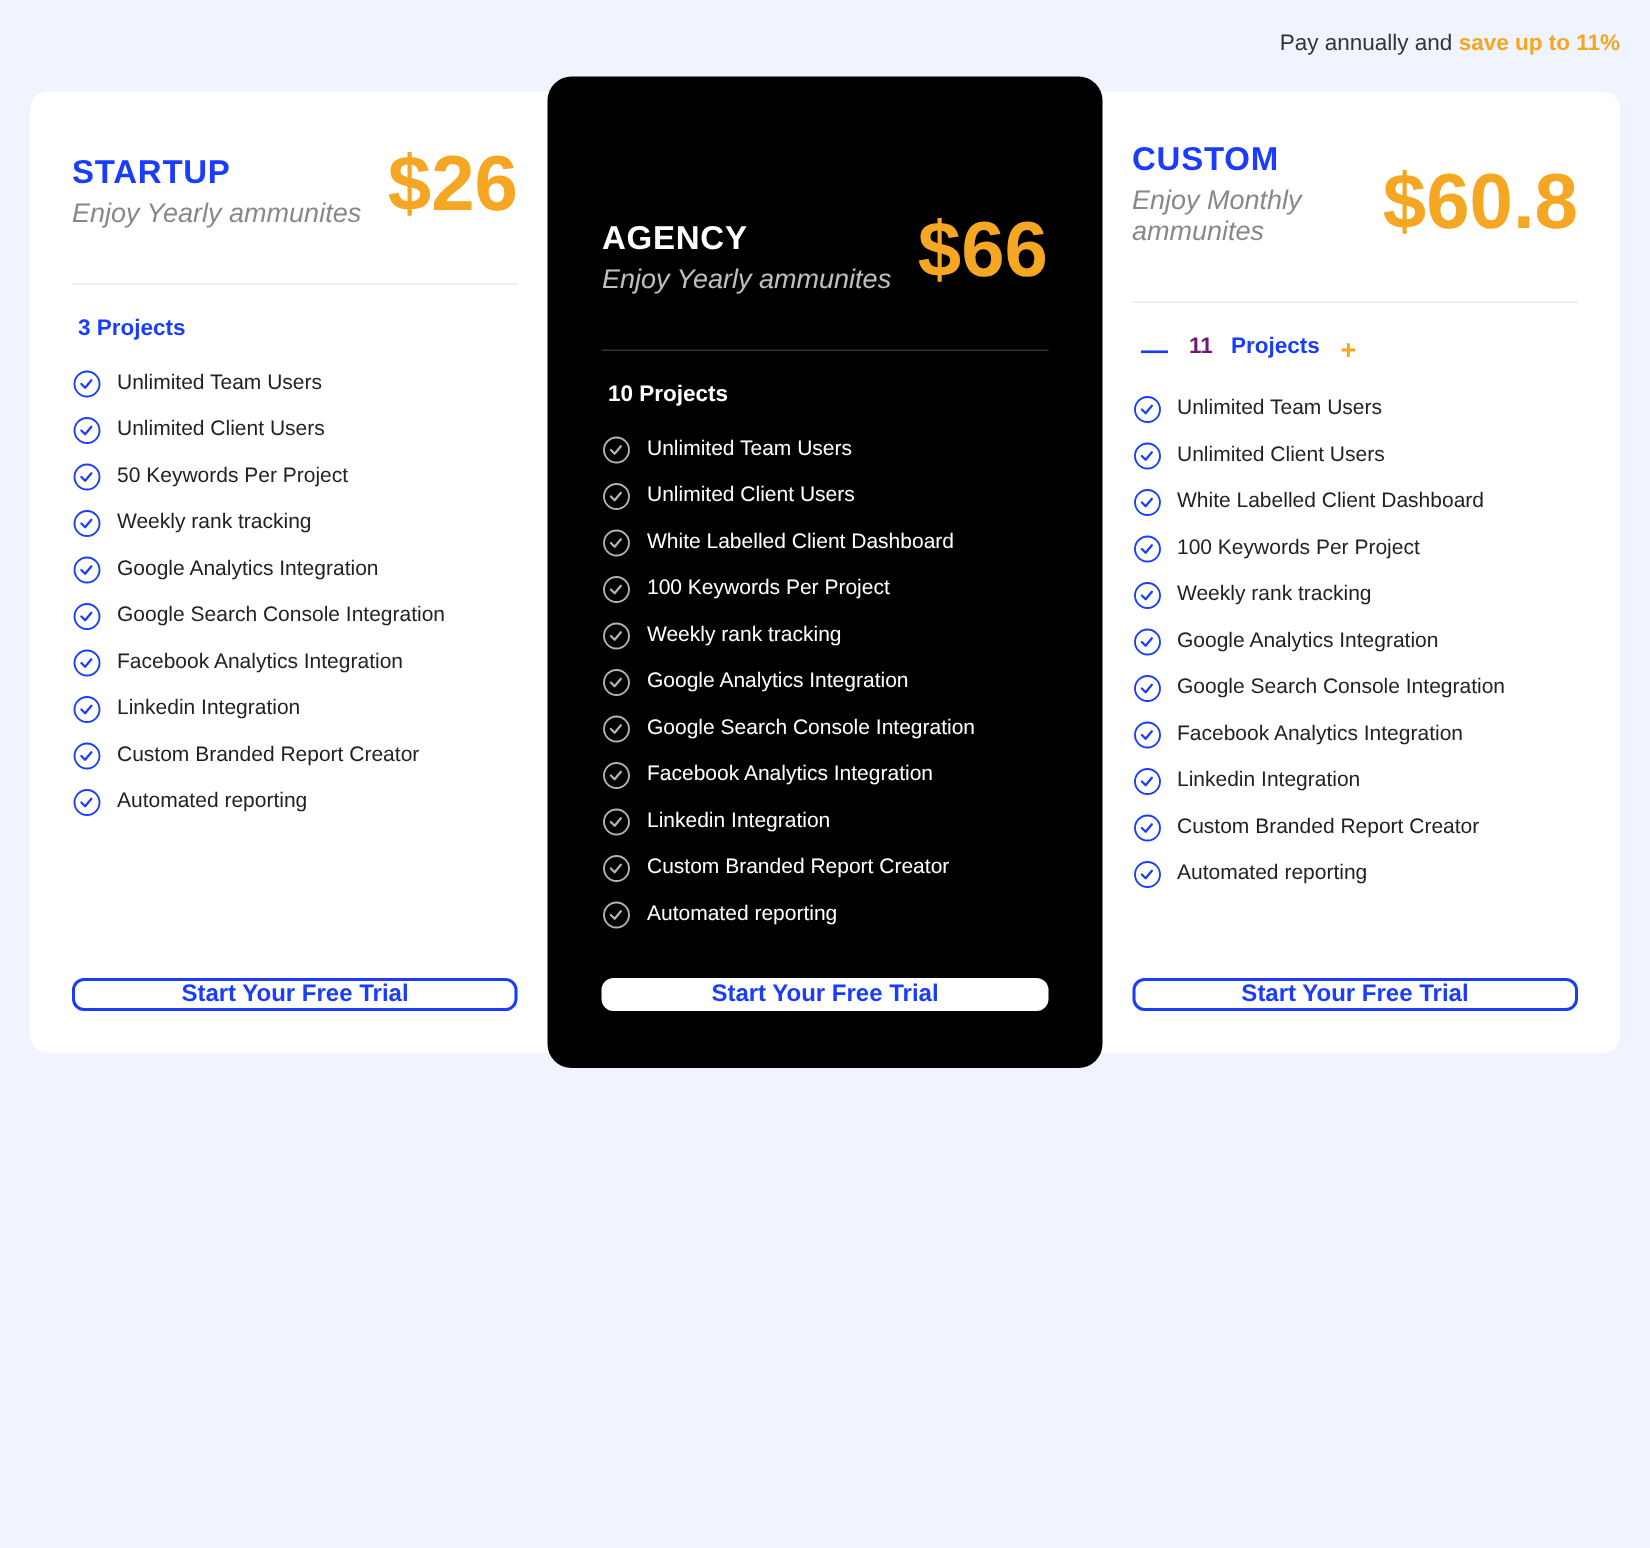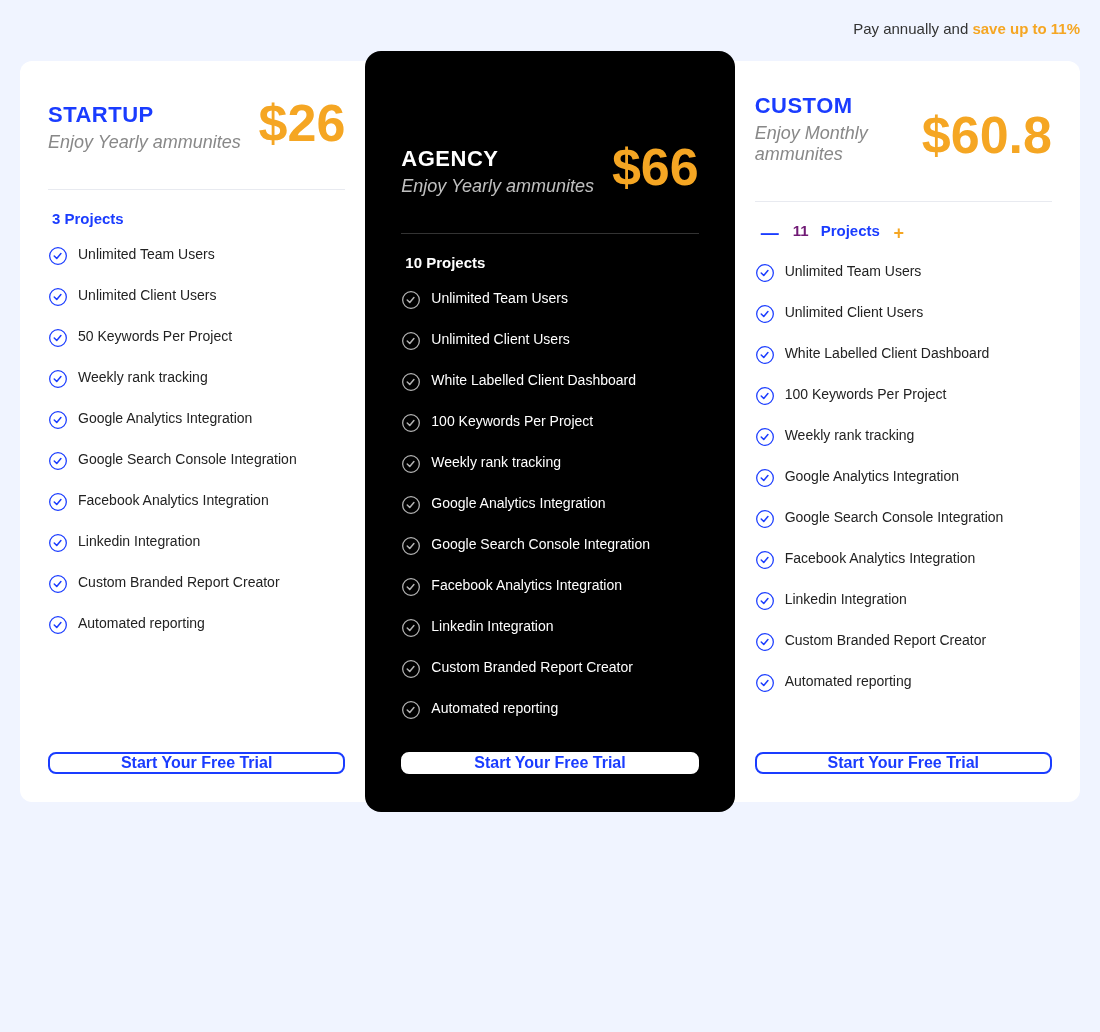--- a/index.html
+++ b/index.html
@@ -158,21 +158,21 @@
       font-weight: 700;
       color: #701a75;
       min-width: 24px;
       text-align: center;
     }
 
     .features-list {
       list-style: none;
       display: flex;
       flex-direction: column;
-      gap: 20px;
+      gap: 10px;
       flex: 1;
     }
 
     .feature-item {
       display: flex;
       align-items: flex-start;
       gap: 10px;
       font-size: 14px;
       color: #222;
       line-height: 1.4;

